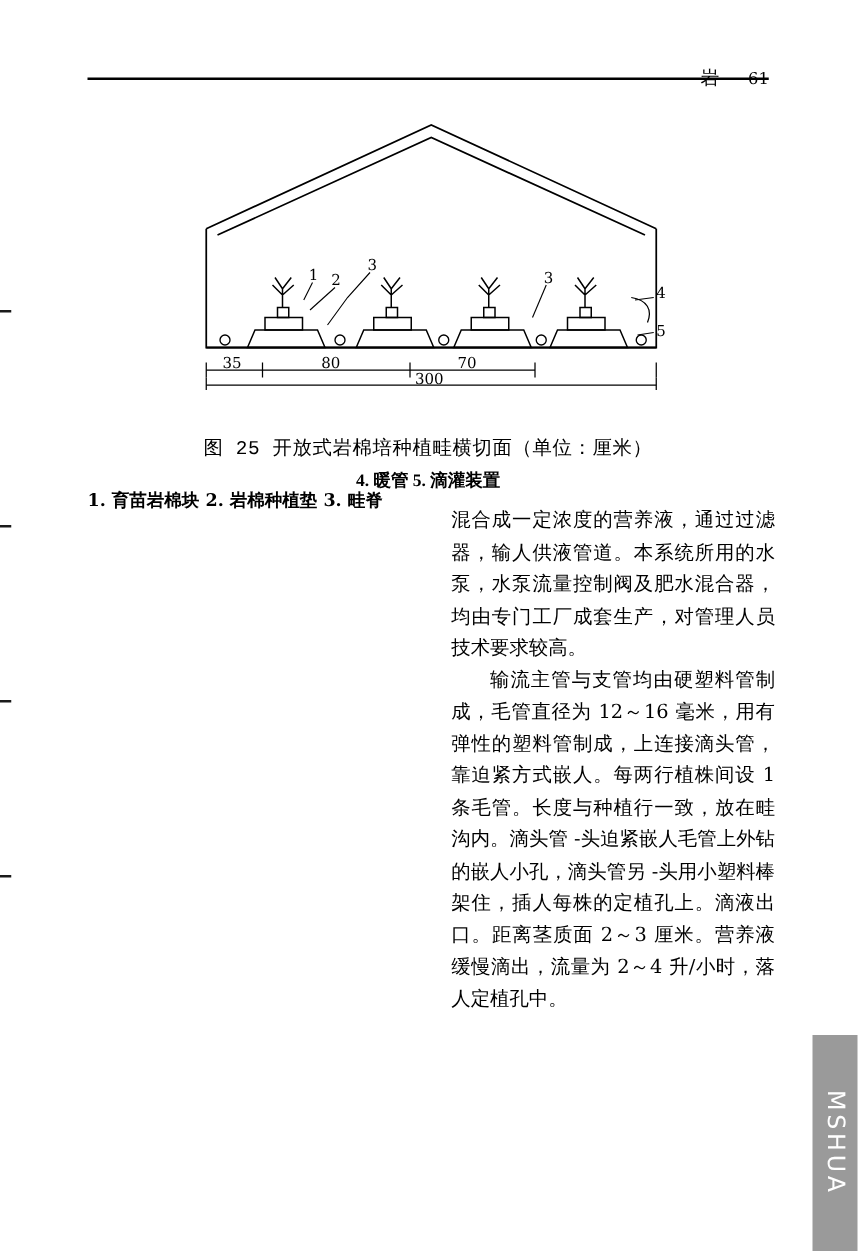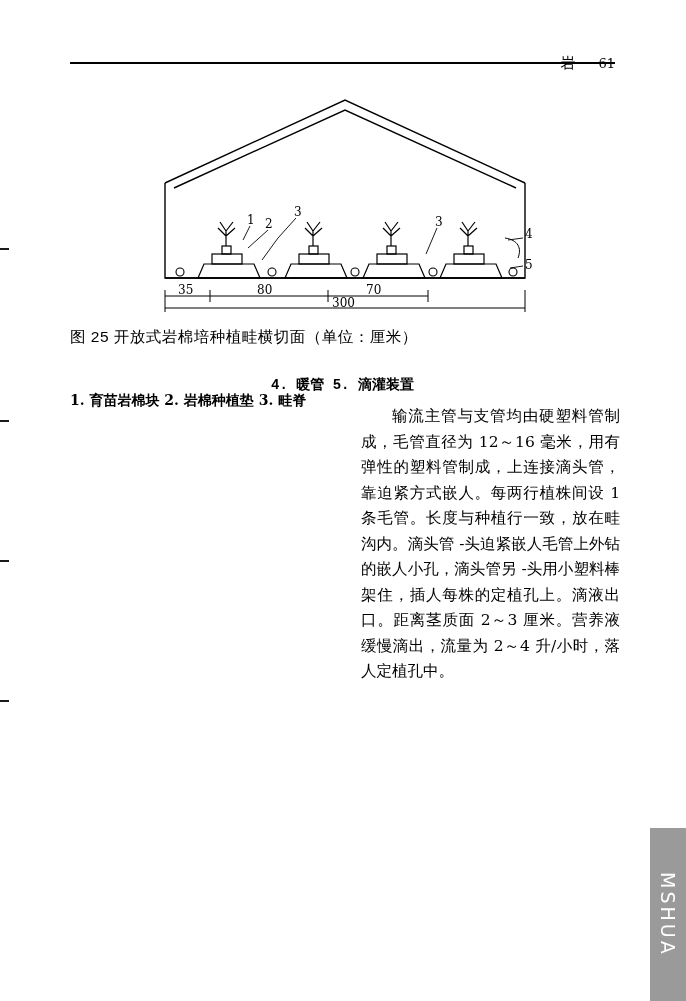--- a/index.html
+++ b/index.html
@@ -60,25 +60,25 @@
     left: 150px;
     top: 88px;
     width: 390px;
     height: 225px;
   }
   .figure-wrap svg { display: block; }
 
   .fig-caption {
     position: absolute;
     left: 70px;
-    top: 327px;
-    width: 545px;
-    text-align: left;
+    top: 348px;
+    width: 545px;
+    text-align: center;
     font-size: 15.5px;
-    font-family: Liberation Sans, sans-serif;
+    font-family: Liberation Mono, monospace;
     letter-spacing: 0.5px;
   }
   .fig-legend1 {
     position: absolute;
     left: 70px;
     top: 356px;
     width: 545px;
     text-align: left;
     font-size: 14px;
     font-weight: bold;
@@ -86,21 +86,21 @@
     margin-top: 36px;
   }
   .fig-legend2 {
     position: absolute;
     left: 70px;
     top: 376px;
     width: 545px;
     text-align: center;
     font-size: 14px;
     font-weight: bold;
-    font-family: Liberation Mono, monospace;
+    font-family: Liberation Serif, serif;
   }
 
   
   .cols {
     position: absolute;
     left: 68px;
     top: 404px;
     width: 552px;
     height: 560px;
     display: flex;
@@ -256,18 +256,19 @@
   </div>
 
   <div class="fig-caption">图 25   开放式岩棉培种植畦横切面（单位：厘米）</div>
   <div class="fig-legend1">1. 育苗岩棉块  2. 岩棉种植垫  3. 畦脊</div>
   <div class="fig-legend2">4. 暖管  5. 滴灌装置</div>
 
   <div class="cols">
     <div class="col">
     </div>
     <div class="col">
+      <p>混合成一定浓度的营养液，通过过滤器，输人供液管道。本系统所用的水泵，水泵流量控制阀及肥水混合器，均由专门工厂成套生产，对管理人员技术要求较高。</p>
       <p class="indent">输流主管与支管均由硬塑料管制成，毛管直径为 12～16 毫米，用有弹性的塑料管制成，上连接滴头管，靠迫紧方式嵌人。每两行植株间设 1 条毛管。长度与种植行一致，放在畦沟内。滴头管 -头迫紧嵌人毛管上外钻的嵌人小孔，滴头管另 -头用小塑料棒架住，插人每株的定植孔上。滴液出口。距离茎质面 2～3 厘米。营养液缓慢滴出，流量为 2～4 升/小时，落人定植孔中。</p>
     </div>
   </div>
 
   <div class="watermark">MSHUA</div>
 </div>
 
 </body></html>

